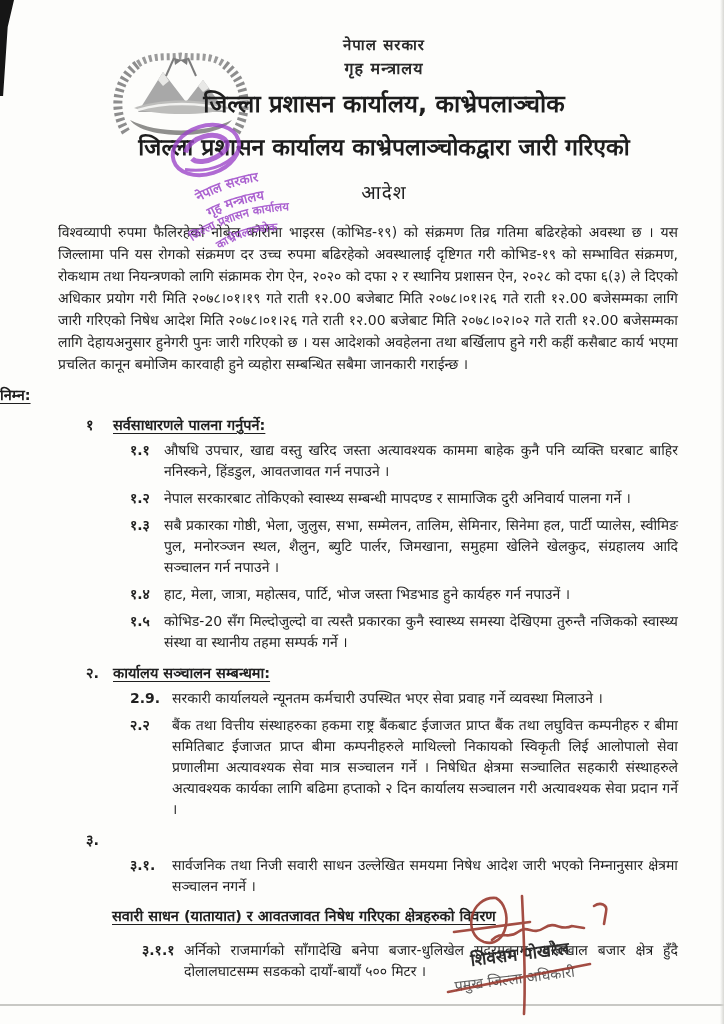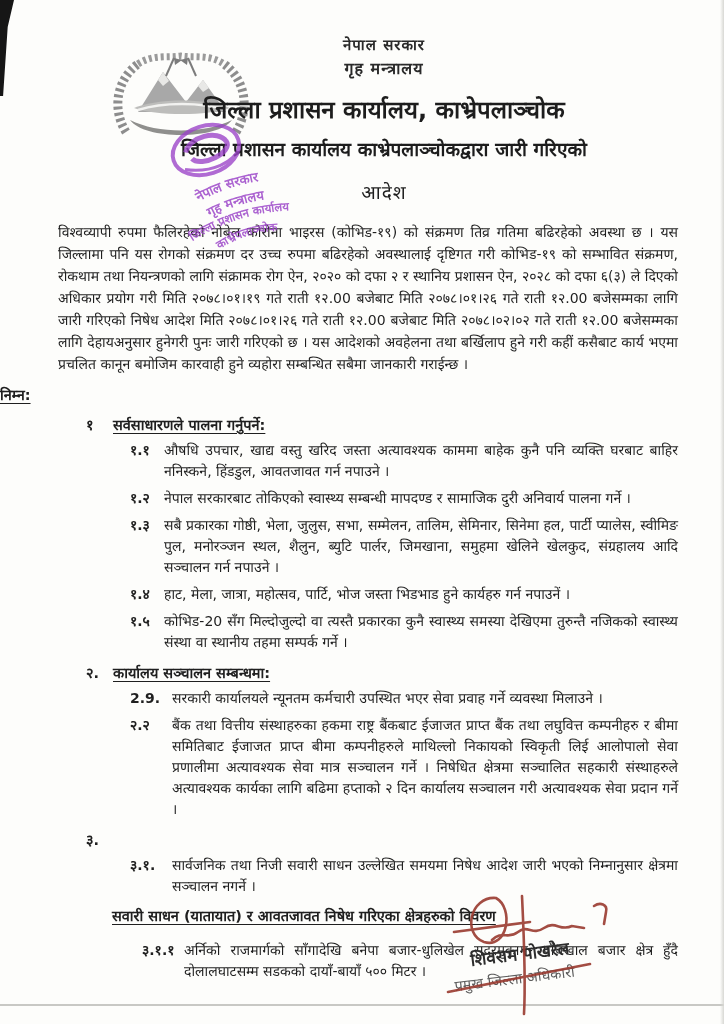--- a/index.html
+++ b/index.html
@@ -35,22 +35,22 @@
   .header {
     padding-top:34px;
     margin-left:84px;
     width:600px;
     text-align:center;
     position:relative;
     z-index:2;
   }
   .gov-line   { font-size:15px; font-weight:bold; color:#2a2a2a; letter-spacing:1px; }
   .ministry-line { font-size:16px; font-weight:bold; color:#2a2a2a; margin-top:3px; letter-spacing:1px; }
-  .office-line { font-size:24px; font-weight:bold; color:#1d1d1d; margin-top:13px; }
-  .issued-line { font-size:19px; font-weight:bold; color:#1d1d1d; margin-top:11px; }
+  .office-line { font-size:24px; font-weight:bold; color:#1d1d1d; margin-top:7px; }
+  .issued-line { font-size:23px; font-weight:bold; color:#1d1d1d; margin-top:11px; }
   .order-title { font-size:19px; font-weight:normal; color:#1d1d1d; margin-top:17px; letter-spacing:1px; }
 
   
   .emblem {
     position:absolute; left:108px; top:50px;
     width:146px; height:98px; z-index:1;
   }
   
   .stamp {
     position:absolute; left:146px; top:110px;

